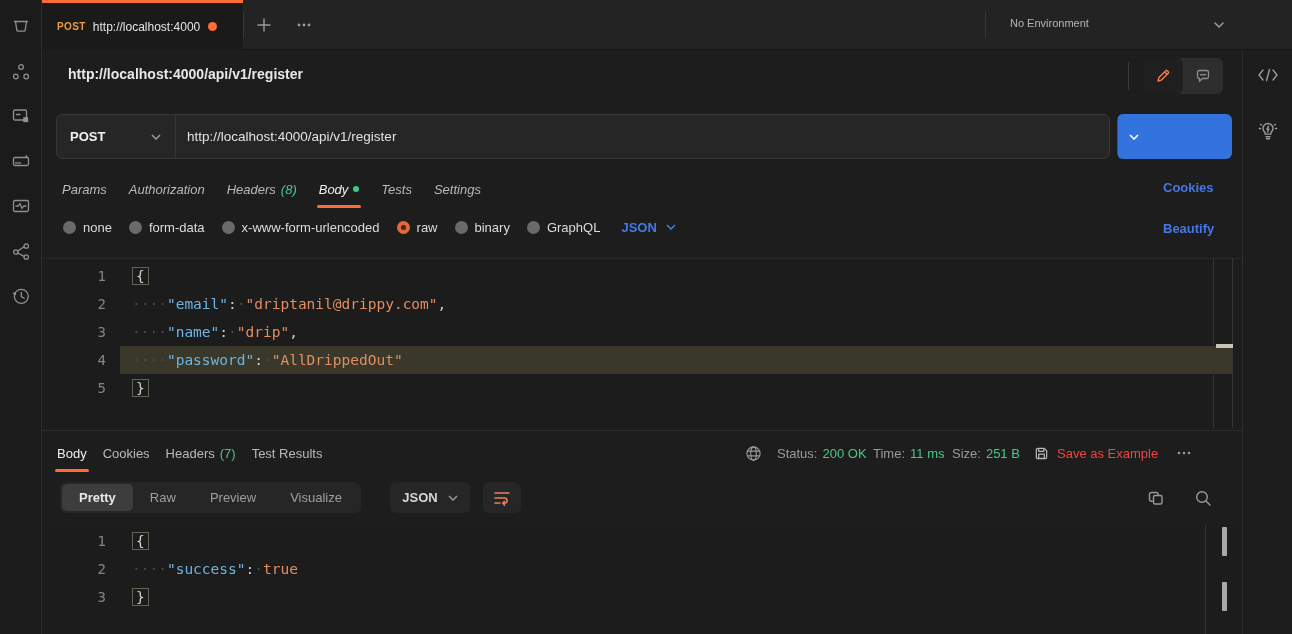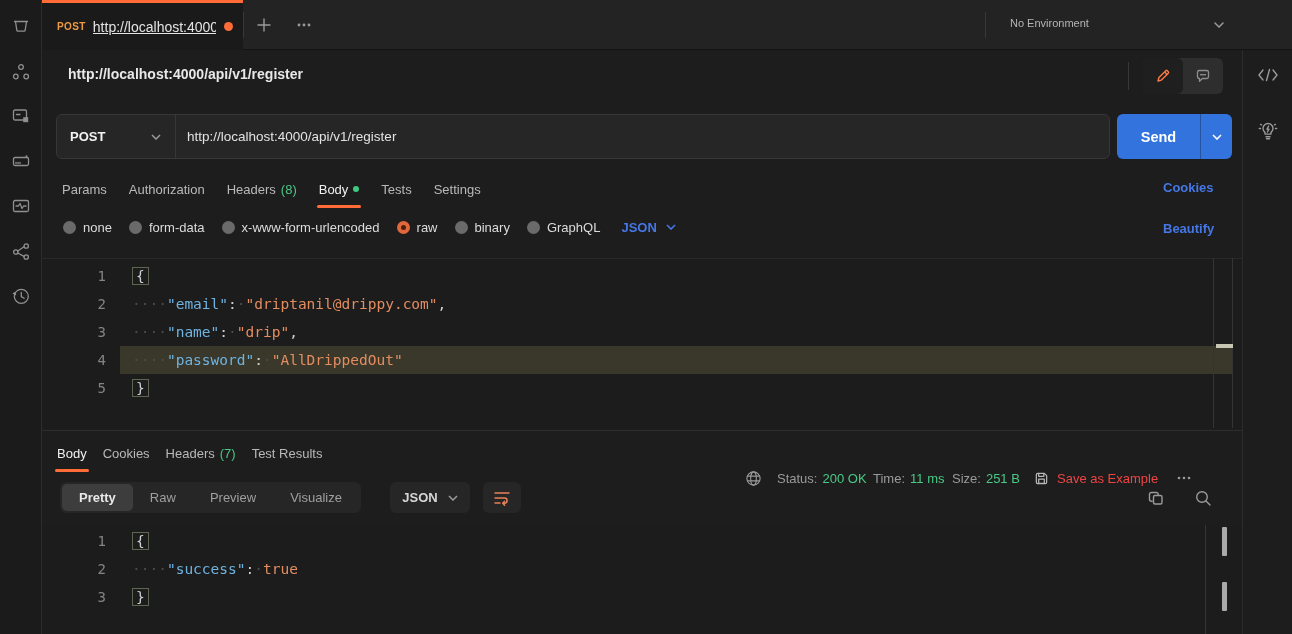--- a/index.html
+++ b/index.html
@@ -13,21 +13,21 @@
 
   
   #left-rail { left:0; top:0; width:42px; height:634px; background:#1b1b1b; border-right:1px solid #2c2c2c; }
   .rail-ic { position:absolute; left:10px; width:22px; height:22px; cursor:pointer; }
   .rail-ic svg { width:22px; height:22px; stroke:#8f8f8f; fill:none; stroke-width:1.3; stroke-linecap:round; stroke-linejoin:round; }
 
   
   #topbar { left:42px; top:0; width:1250px; height:50px; background:#232323; border-bottom:1px solid #141414; }
   #req-tab { position:absolute; left:0; top:0; width:201px; height:50px; background:#1a1a1a; border-top:3px solid #ff6c37; display:flex; align-items:center; padding:0 10px 0 15px; }
   #req-tab .m { color:#ed9a41; font-size:10px; font-weight:700; letter-spacing:.4px; margin-right:7px; }
-  #req-tab .u { color:#e4e4e4; font-size:14px; white-space:nowrap; overflow:hidden; max-width:132px;text-decoration:underline; }
+  #req-tab .u { color:#e4e4e4; font-size:12px; white-space:nowrap; overflow:hidden; max-width:132px; }
   .dot-unsaved { width:9px; height:9px; border-radius:50%; background:#ff6c37; margin-left:8px; flex:0 0 auto; }
   .vdiv { position:absolute; width:1px; background:#383838; }
   .icbtn { position:absolute; display:flex; align-items:center; justify-content:center; cursor:pointer; }
   .icbtn svg { stroke:#9a9a9a; fill:none; stroke-width:1.4; stroke-linecap:round; }
   #env-label { position:absolute; left:968px; top:17px; color:#b5b5b5; font-size:11px; cursor:pointer; }
 
   
   #req-title { left:68px; top:66px; font-size:14px; font-weight:600; color:#e8e8e8; }
   #save-btn { left:1006px; top:60px; width:104px; height:32px; background:#2e2e2e; border-radius:5px; display:flex; align-items:center; cursor:pointer; }
   #save-btn .main { flex:1; display:flex; align-items:center; gap:7px; padding-left:11px; color:#d8d8d8; font-size:13px; }
@@ -44,21 +44,21 @@
   #url-bar { left:56px; top:114px; width:1054px; height:45px; background:#262626; border:1px solid #373737; border-radius:6px; display:flex; align-items:center; }
   #method-cell { width:119px; height:100%; display:flex; align-items:center; justify-content:space-between; padding:0 14px 0 13px; border-right:1px solid #373737; cursor:pointer; }
   #method-cell .mt { font-size:13px; font-weight:700; color:#f2f2f2; }
   #url-input { flex:1; padding-left:11px; font-size:13.5px; color:#e2e2e2; white-space:nowrap; cursor:text; }
   #send-btn { left:1117px; top:114px; width:115px; height:45px; background:#3273dd; border-radius:6px; display:flex; cursor:pointer; }
   #send-btn .main { flex:1; display:flex; align-items:center; justify-content:center; color:#fff; font-size:14.5px; font-weight:600; }
   #send-btn .chev { width:32px; border-left:1px solid rgba(0,0,0,.28); display:flex; align-items:center; justify-content:center; }
   #send-btn .chev svg { stroke:#fff; }
 
   
-  #req-tabs { left:62px; top:172px; height:34px; display:flex; gap:22px; align-items:center; }
+  #req-tabs { left:62px; top:172px; height:34px; display:flex; gap:22px; align-items:center;font-style:italic; }
   .rtab { position:relative; height:34px; display:flex; align-items:center; gap:5px; color:#b9b9b9; font-size:13px; cursor:pointer; white-space:nowrap; }
   .rtab.active { color:#f0f0f0;align-items:center; }
   .rtab.active::after { content:''; position:absolute; left:-2px; right:-2px; bottom:-2px; height:3px; background:#ff6c37; border-radius:2px; }
   .cnt { color:#4ac885; }
   .dot-green { width:6px; height:6px; border-radius:50%; background:#3ecb7e; }
   .bluelink { color:#4577e6; font-size:13px; font-weight:600; cursor:pointer; }
   #cookies-link { left:1163px; top:180px; }
   #beautify-link { left:1163px; top:221px; }
 
   
@@ -86,21 +86,21 @@
   .seg-bracket { color:#cfcfcf; border:1px solid #5c6652; padding:0 3px; }
   .ovl-line { position:absolute; width:1px; background:#343434; top:0; bottom:0; }
   #req-ovl-strip { position:absolute; left:1174px; top:86px; width:17px; height:4px; background:#c6c6b2; }
   .sbar { position:absolute; width:5px; background:#a9a9a9; border-radius:1px; }
 
   
   #split-div { left:42px; top:430px; width:1200px; height:1px; background:#2d2d2d; }
 
   
   #resp-tabs { left:57px; top:437px; height:32px; display:flex; gap:16px; align-items:center; }
-  #resp-meta { left:0; top:462px; width:1197px; height:32px;padding-left:16px; }
+  #resp-meta { left:0; top:437px; width:1197px; height:32px;padding-left:16px; }
   #resp-meta .item { position:absolute; top:0; height:32px; display:flex; align-items:center; gap:5px; white-space:nowrap; }
   .metal { color:#9a9a9a; font-size:13px; }
   .metav { color:#4ac885; font-size:13px; }
 
   
   #view-seg { left:60px; top:482px; height:31px; background:#262626; border-radius:6px; display:flex; align-items:center; padding:2px; }
   .vseg { height:27px; display:flex; align-items:center; padding:0 17px; color:#9f9f9f; font-size:13px; border-radius:5px; cursor:pointer; white-space:nowrap; }
   .vseg.active { background:#3d3d3d; color:#e8e8e8; font-weight:600; }
   #resp-fmt { left:390px; top:482px; width:80px; height:31px; background:#262626; border-radius:6px; display:flex; align-items:center; justify-content:center; gap:10px; color:#d6d6d6; font-size:13px; font-weight:600; cursor:pointer; }
   #wrap-btn { left:483px; top:482px; width:38px; height:31px; background:#262626; border-radius:6px; display:flex; align-items:center; justify-content:center; cursor:pointer; }
@@ -228,21 +228,20 @@
   <div id="url-bar" class="abs">
     <div id="method-cell">
       <span class="mt">POST</span>
       <svg width="10" height="6" viewBox="0 0 10 6">
           <polyline points="1,1 5,5 9,1" fill="none" stroke="#9a9a9a" stroke-width="1.5"></polyline>
         </svg>
     </div>
     <div id="url-input">http://localhost:4000/api/v1/register</div>
   </div>
   <div id="send-btn" class="abs">
-    <span class="main">Send</span>
     <span class="chev">
       <svg width="10" height="6" viewBox="0 0 10 6">
           <polyline points="1,1 5,5 9,1" fill="none" stroke-width="1.6"></polyline>
         </svg>
     </span>
   </div>
 
   <div id="req-tabs" class="abs">
     <div class="rtab">
         <span>Params</span>

